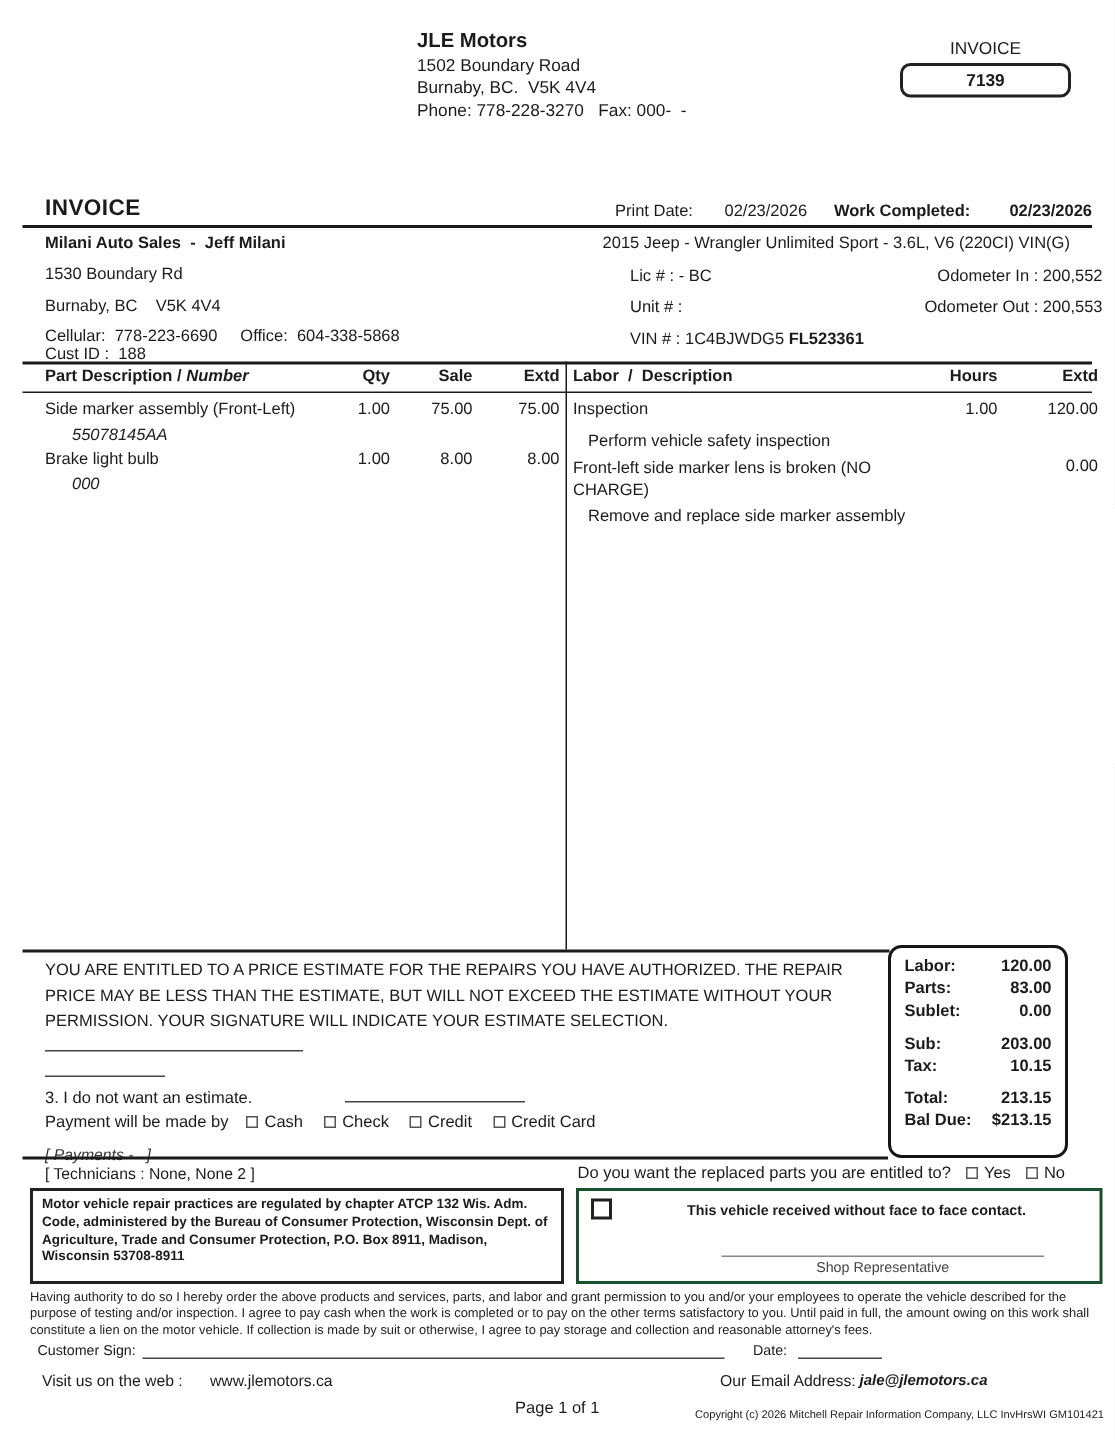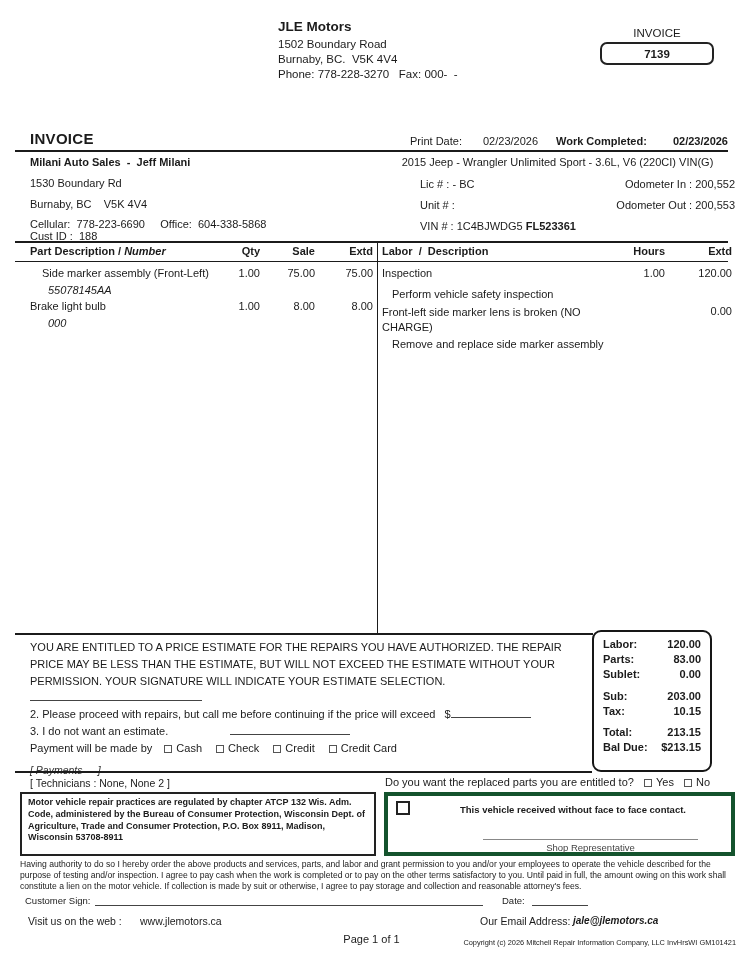--- a/index.html
+++ b/index.html
@@ -46,21 +46,21 @@
   
   .col-div { left:377px; top:241px; width:0; height:392px; border-left:1.5px solid #1b1b1b; }
   .th-part { left:30px; top:245px; }
   .th-qty { left:200px; top:245px; width:60px; }
   .th-sale { left:255px; top:245px; width:60px; }
   .th-extd { left:313px; top:245px; width:60px; }
   .th-labor { left:382px; top:245px; }
   .th-hours { left:605px; top:245px; width:60px; }
   .th-lextd { left:672px; top:245px; width:60px; }
   .hr3 { left:15px; top:261px; width:713px; }
-  .p1-desc { left:30px; top:267px;margin-left:12px; }
+  .p1-desc { left:30px; top:267px; }
   .p1-qty { left:200px; top:267px; width:60px; }
   .p1-sale { left:255px; top:267px; width:60px; }
   .p1-extd { left:313px; top:267px; width:60px; }
   .p1-num { left:48px; top:284px; }
   .p2-desc { left:30px; top:300px; }
   .p2-qty { left:200px; top:300px; width:60px; }
   .p2-sale { left:255px; top:300px; width:60px; }
   .p2-extd { left:313px; top:300px; width:60px; }
   .p2-num { left:48px; top:317px; }
   .l1-desc { left:382px; top:267px; }
@@ -87,21 +87,21 @@
   .totals { left:592px; top:630px; width:120px; height:142px; border:2px solid #161616; border-radius:9px; padding:5px 9px 0 9px; font-size:11px; font-weight:bold; background:#fff; }
   .trow { display:flex; justify-content:space-between; line-height:15.2px; }
   .tgap { margin-top:6px; }
   .hr5 { left:15px; top:771px; width:577px; }
   
   .tech-note { left:30px; top:777px; font-size:10.5px; }
   .rp-row { left:385px; top:776px; font-size:11px; }
   .rp-row .cb { margin-left:7px; }
   
   .reg-box { left:20px; top:792px; width:356px; height:64px; border:2px solid #222; padding:3px 6px; font-size:9px; font-weight:bold; line-height:11.8px; }
-  .contact-box { left:384px; top:792px; width:351px; height:64px; border:4px solid #14532d; }
+  .contact-box { left:384px; top:792px; width:351px; height:64px; border:2px solid #14532d; }
   .face-cb { left:8px; top:5px; width:14px; height:14px; border:2px solid #222; }
   .contact-stmt { left:30px; top:8px; width:310px; font-size:9.5px; }
   .rep-line { left:95px; top:43px; width:215px; border-top:1px solid #888; }
   .rep-label { left:95px; top:46px; width:215px; font-size:9.5px; color:#444; }
   
   .legal { left:20px; top:859px; width:707px; font-size:8.6px; line-height:11px; color:#222; }
   .sign-label { left:25px; top:895px; font-size:9.5px; }
   .sign-line { left:95px; top:905px; width:388px; border-top:1px solid #444; }
   .date-label { left:502px; top:895px; font-size:9.5px; }
   .date-line { left:532px; top:905px; width:56px; border-top:1px solid #444; }
@@ -193,21 +193,21 @@
   <div class="abs l2-desc t11" data-bind="labor.rows.1.description">Front-left side marker lens is broken (NO CHARGE)</div>
   <div class="abs l2-extd r t11" data-bind="labor.rows.1.extd">0.00</div>
   <div class="abs l2-note t11" data-bind="labor.rows.1.note">Remove and replace side marker assembly</div>
 
   <div class="abs hr hr4"></div>
   <div class="abs est-notice t11" data-bind="estimate.notice">YOU ARE ENTITLED TO A PRICE ESTIMATE FOR THE REPAIRS YOU HAVE AUTHORIZED. THE REPAIR PRICE MAY BE LESS THAN THE ESTIMATE, BUT WILL NOT EXCEED THE ESTIMATE WITHOUT YOUR PERMISSION. YOUR SIGNATURE WILL INDICATE YOUR ESTIMATE SELECTION.</div>
   <div class="abs est-o1 t11">
     <span class="fill-line"></span>
   </div>
   <div class="abs est-o2 t11">
-    <span data-bind="estimate.option2">2. Please proceed with repairs, but call me before continuing if the price will exceed   $</span><span class="fill-line"></span>
+    <span class="fill-line"></span>
   </div>
   <div class="abs est-o3 t11">
     <span data-bind="estimate.option3">3. I do not want an estimate.</span><span class="fill-line"></span>
   </div>
   <div class="abs pay-row t11">
     <span data-bind="estimate.payment_label">Payment will be made by</span>
     <span class="cb"></span><span class="pay-lbl" data-bind="estimate.payment_options.cash">Cash</span>
     <span class="cb"></span><span class="pay-lbl" data-bind="estimate.payment_options.check">Check</span>
     <span class="cb"></span><span class="pay-lbl" data-bind="estimate.payment_options.credit">Credit</span>
     <span class="cb"></span><span class="pay-lbl" data-bind="estimate.payment_options.credit_card">Credit Card</span>

